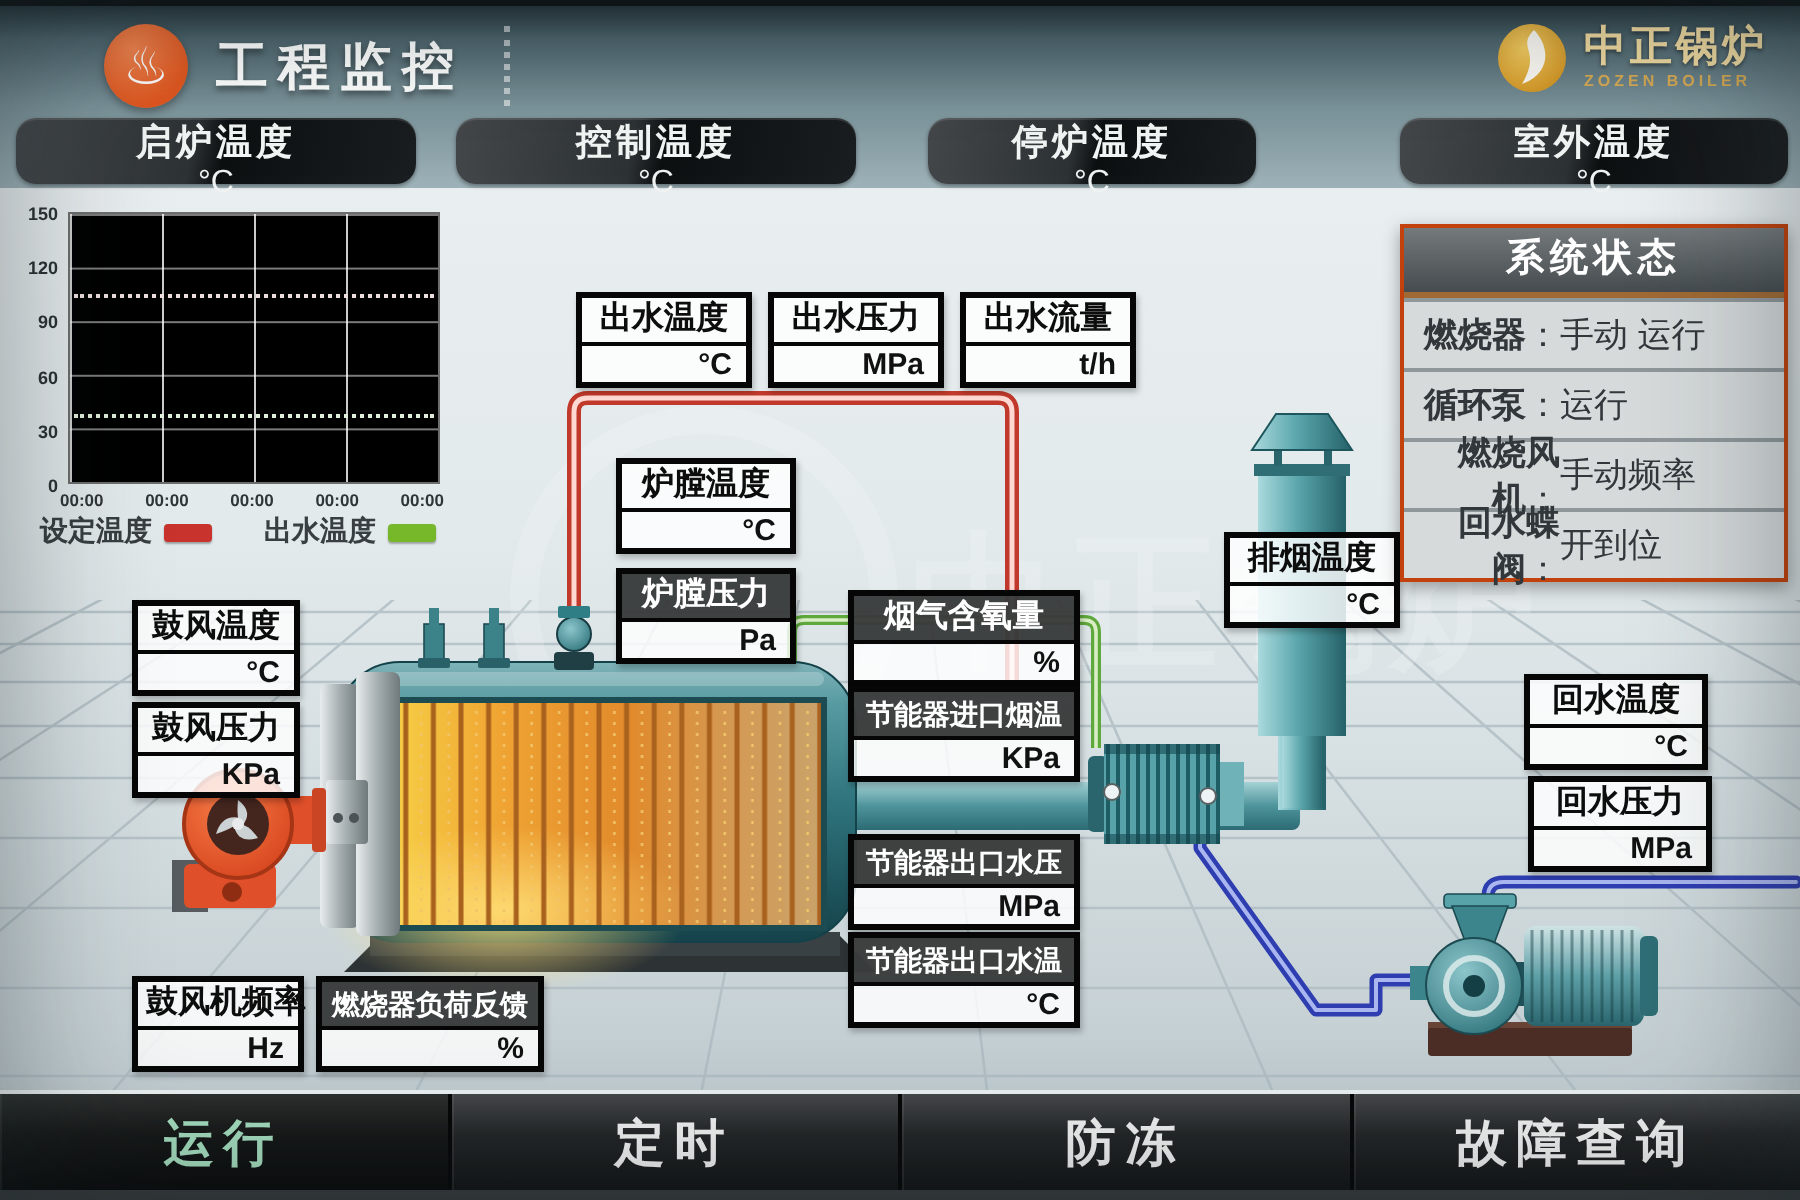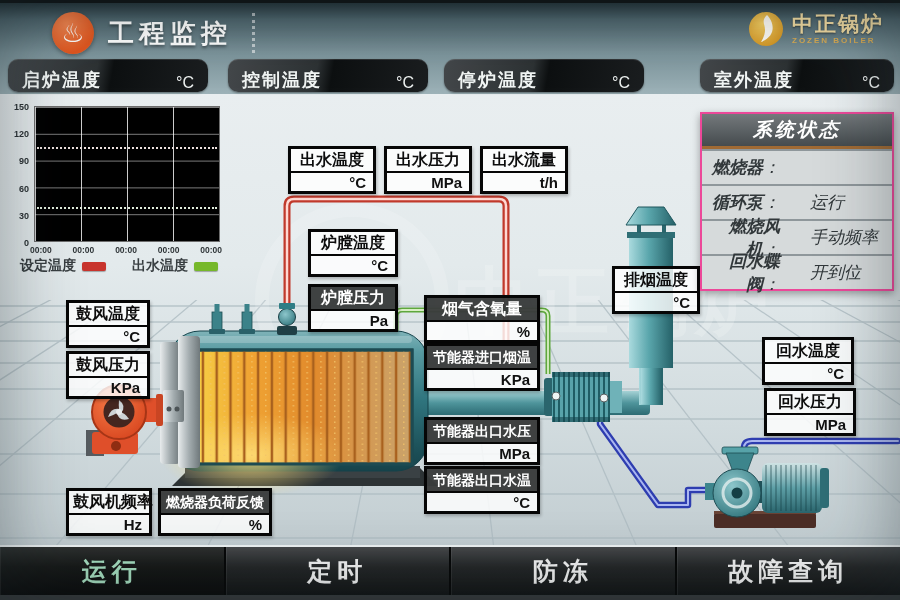--- a/index.html
+++ b/index.html
@@ -24,21 +24,21 @@
   .brand-text{margin-left:8px;text-align:left;}
   .brand-name{color:#f3dca2;font-size:21px;font-weight:bold;letter-spacing:2px;
     text-shadow:0 1px 2px rgba(0,0,0,.5);line-height:1;}
   .brand-sub{color:#d8ab54;font-size:8px;font-weight:bold;letter-spacing:2px;margin-top:2px;}
 
   
   .pills{position:absolute;left:0;top:59px;width:100%;height:33px;z-index:11;}
   .pill{position:absolute;height:33px;border-radius:10px;
     background:linear-gradient(100deg,#44484b 0%,#2d3234 44%,#0d1011 52%,#1b1e20 100%);
     box-shadow:0 1px 2px rgba(0,0,0,.4), inset 0 1px 0 rgba(255,255,255,.12);
-    display:flex;align-items:flex-end;justify-content:space-between;padding:0 14px;}
+    display:flex;align-items:center;justify-content:space-between;padding:0 14px;flex-direction:column;}
   .pill .pl{color:#f2f6f5;font-size:18px;font-weight:bold;letter-spacing:2px;}
   .pill .pu{color:#eef2f1;font-size:16px;}
 
   
   .wall{position:absolute;left:0;top:92px;width:900px;height:454px;z-index:1;
     background:linear-gradient(180deg,#e9eef0 0%,#e3eaec 38%,#d2dcdf 72%,#c2cdd1 100%);}
   svg.scene{position:absolute;left:0;top:0;width:900px;height:600px;z-index:2;}
 
   
   .chart{position:absolute;left:8px;top:104px;width:214px;height:174px;z-index:5;}
@@ -65,26 +65,26 @@
     box-shadow:1px 2px 3px rgba(0,0,0,.25);}
   .sensor .st{height:22px;line-height:22px;padding:0 4px;font-size:16px;font-weight:bold;
     color:#0d0d0d;white-space:nowrap;text-align:center;letter-spacing:0;}
   .sensor.wide .st{font-size:14px;}
   .sensor .su{height:20px;line-height:20px;border-top:2px solid #060606;text-align:right;
     padding:0 7px;font-size:15px;font-weight:bold;color:#111;}
   .sensor.dark .st{background:rgba(22,24,25,.82);color:#fff;}
 
   
   .status{position:absolute;left:700px;top:112px;width:194px;z-index:5;
-    border:2px solid #ec4899;box-shadow:0 3px 8px rgba(0,0,0,.35);font-style:italic;}
+    border:2px solid #c2410c;box-shadow:0 3px 8px rgba(0,0,0,.35);}
   .status .sh{height:32px;line-height:32px;text-align:center;color:#fff;font-size:19px;
     font-weight:bold;letter-spacing:3px;background:linear-gradient(#74797c,#454b4e);}
   .status .sbar{height:3px;background:#a06a34;}
   .srow{height:35px;display:flex;align-items:center;background:#d6dadb;
-    border-top:2px solid #8f979b;font-size:17px;color:#31373a;gap:30px;}
+    border-top:2px solid #8f979b;font-size:17px;color:#31373a;}
   .srow:first-of-type{border-top:none;}
   .srow .sl{flex:0 0 78px;text-align:right;font-weight:bold;}
   .srow .sl::after{content:"\FF1A";font-weight:normal;}
   .srow .sval{flex:1;text-align:left;}
 
   
   .footer{position:absolute;left:0;bottom:0;width:900px;height:55px;z-index:10;display:flex;
     border-top:2px solid #eef3f4;background:#0a0b0b;border-bottom:5px solid #35393b;}
   .fbtn{flex:1;display:flex;align-items:center;justify-content:center;cursor:pointer;
     background:linear-gradient(#46494b,#242627 42%,#101213);
@@ -324,21 +324,21 @@
 
   <div class="pills">
     <div class="pill" style="left:8px;width:200px;">
       <span class="pl">启炉温度</span>
       <span class="pu"><span></span><span>°C</span></span>
     </div>
     <div class="pill" style="left:228px;width:200px;">
       <span class="pl">控制温度</span>
       <span class="pu"><span></span><span>°C</span></span>
     </div>
-    <div class="pill" style="left:444px;width:200px;border-radius:11px;">
+    <div class="pill" style="left:464px;width:164px;">
       <span class="pl">停炉温度</span>
       <span class="pu"><span></span><span>°C</span></span>
     </div>
     <div class="pill" style="left:700px;width:194px;">
       <span class="pl">室外温度</span>
       <span class="pu"><span></span><span>°C</span></span>
     </div>
   </div>
 
   <div class="chart">
@@ -436,20 +436,21 @@
   <div class="sensor dark wide" style="left:158px;top:488px;width:114px;">
     <div class="st">燃烧器负荷反馈</div>
       <div class="su"><span></span><span>%</span></div>
   </div>
 
   <div class="status">
     <div class="sh">系统状态</div>
     <div class="sbar"></div>
     <div class="srow">
       <span class="sl">燃烧器</span>
+        <span class="sval">手动 运行</span>
     </div>
     <div class="srow">
       <span class="sl">循环泵</span>
         <span class="sval">运行</span>
     </div>
     <div class="srow">
       <span class="sl">燃烧风机</span>
         <span class="sval">手动频率</span>
     </div>
     <div class="srow">

